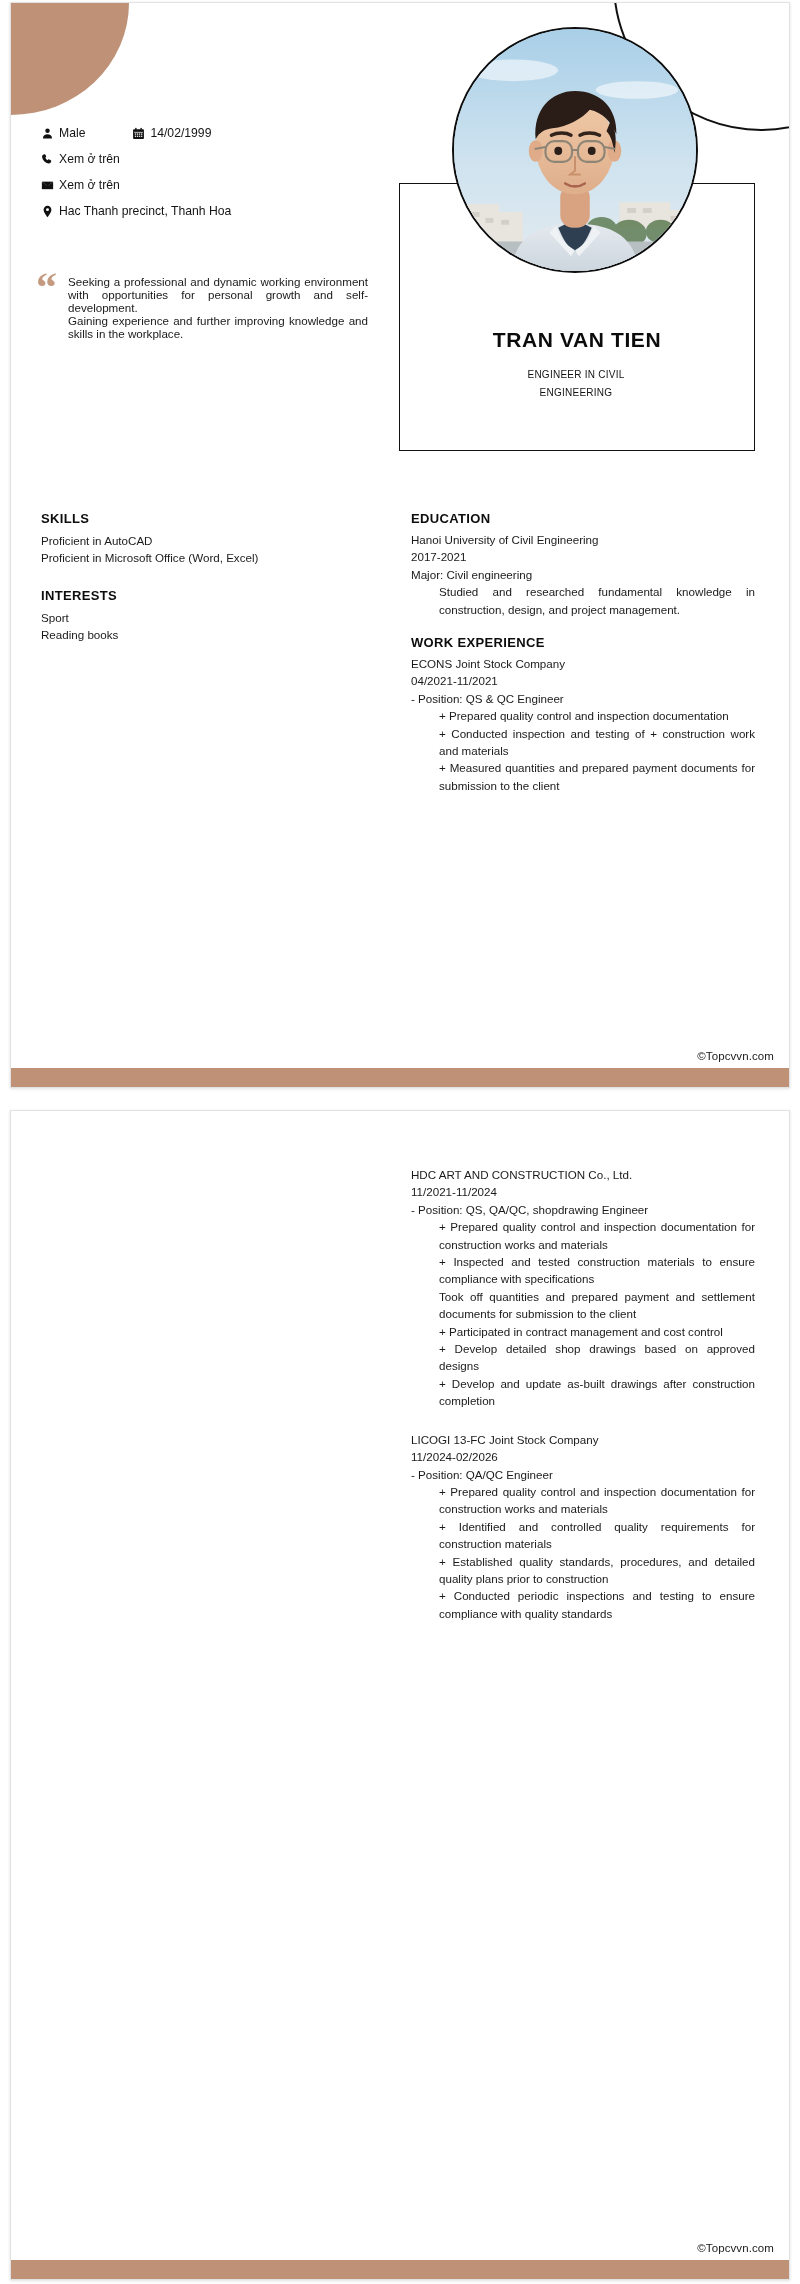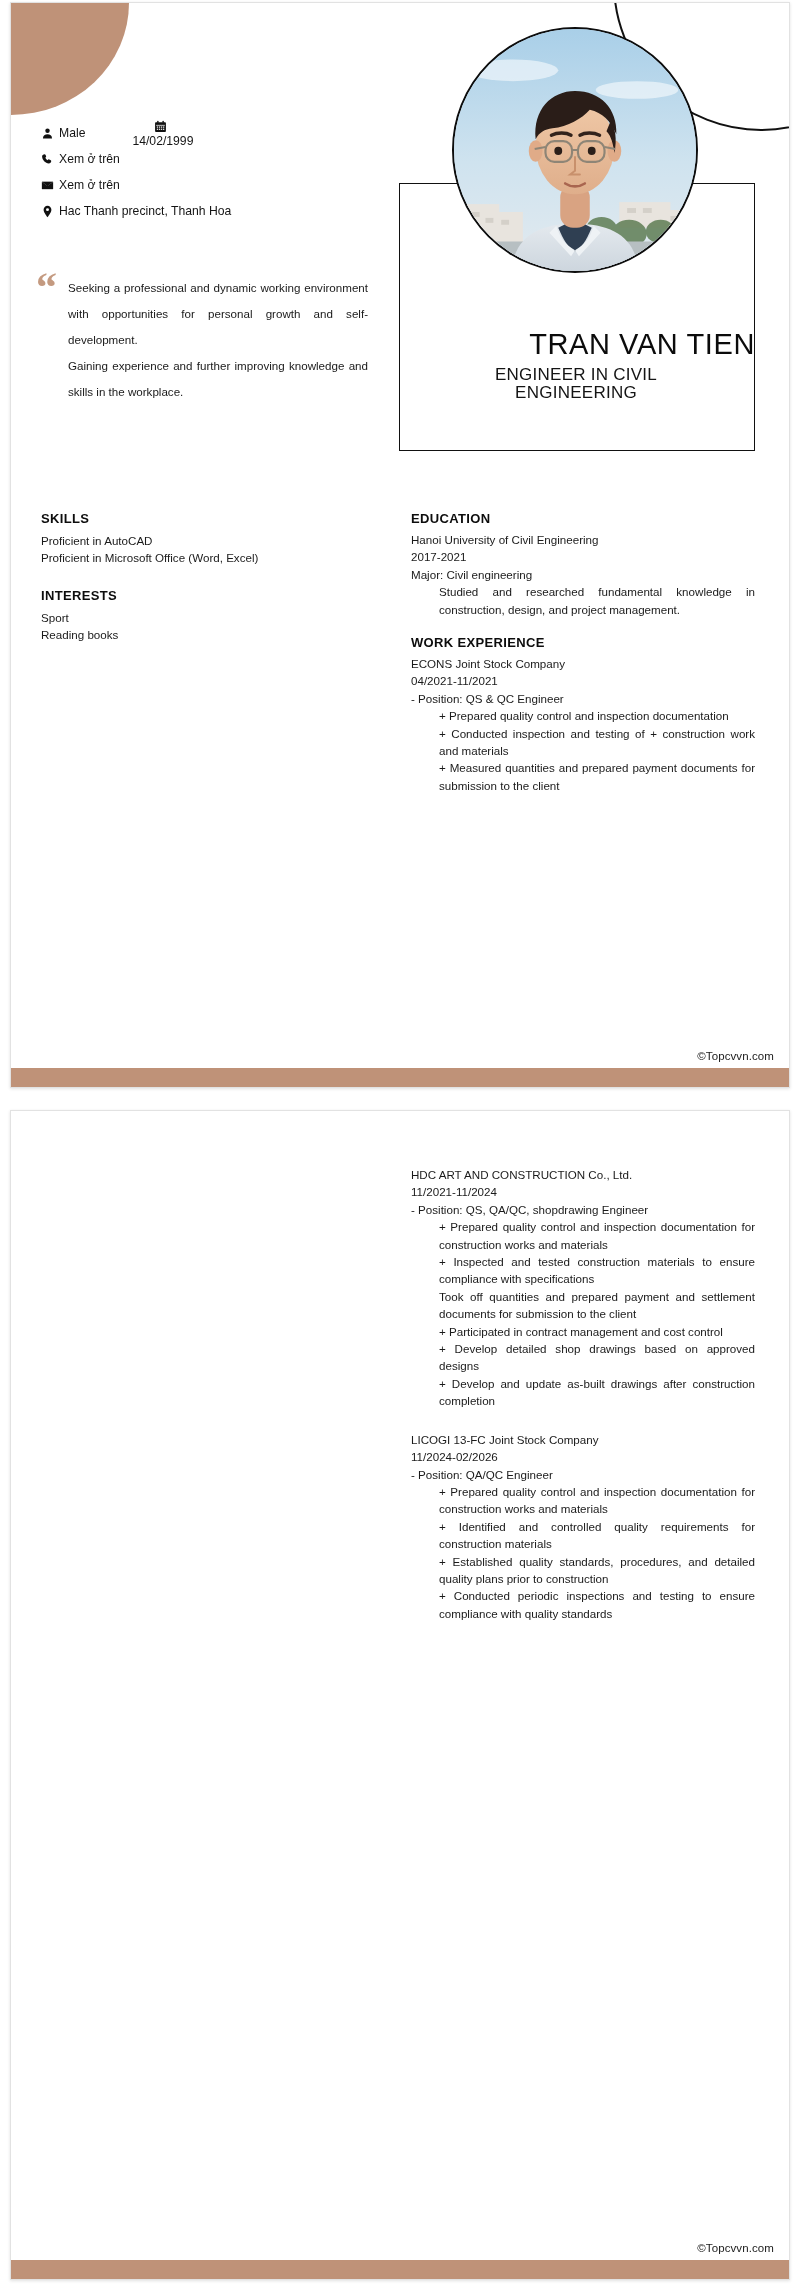--- a/index.html
+++ b/index.html
@@ -63,35 +63,35 @@
     width:330px;
   }
   .contact-row{ display:flex; align-items:center; margin-bottom:11px; height:15px;}
   .ci{
     width:18px; min-width:18px; height:15px;
     display:flex; align-items:center; justify-content:flex-start;
     color:#111;
   }
   .ci svg{ display:block; }
   .ctext{ font-size:12.2px; color:#151515; line-height:15px; white-space:nowrap;}
-  .contact-col-2{ margin-left:47px; display:flex; align-items:center;flex-direction:column;}
+  .contact-col-2{ margin-left:47px; display:flex; align-items:center;}
 
   
   .objective{
     position:absolute; left:30px; top:272px; width:327px;
   }
   .quote-mark{
     position:absolute; left:-5px; top:-9px;
     font-family:"Liberation Serif", serif;
     font-size:42px; line-height:1; color:#c49a80;
     font-weight:700;
   }
   .objective p{
     margin-left:27px;
-    font-size:11.6px; line-height:26px; color:#1a1a1a;
+    font-size:11.6px; line-height:13px; color:#1a1a1a;
     text-align:justify;
   }
 
   
   .name-card{
     position:absolute;
     left:388px; top:180px;
     width:356px; height:268px;
     border:1.6px solid #111;
     background:transparent;
@@ -102,28 +102,28 @@
     width:246px; height:246px;
     border-radius:50%;
     border:2.4px solid #0d0d0d;
     overflow:hidden;
     background:#cfe0ef;
     z-index:5;
   }
   .photo-art{ position:absolute; inset:0; }
   .name-text{
     position:absolute; left:388px; top:325px; width:356px;
-    text-align:right;
-    font-size:29px; font-weight:400; letter-spacing:.6px; color:#0b0b0b;
+    text-align:center;
+    font-size:21px; font-weight:700; letter-spacing:.6px; color:#0b0b0b;
     z-index:6;
   }
   .role-text{
     position:absolute; left:430px; top:363px; width:270px;
     text-align:center;
-    font-size:17px; color:#141414; line-height:18px;
+    font-size:10px; color:#141414; line-height:18px;
     letter-spacing:.25px;
     z-index:6;
   }
 
   
   .col-left{
     position:absolute; left:30px; top:508px; width:330px;
   }
   .col-right{
     position:absolute; left:400px; top:508px; width:344px;

